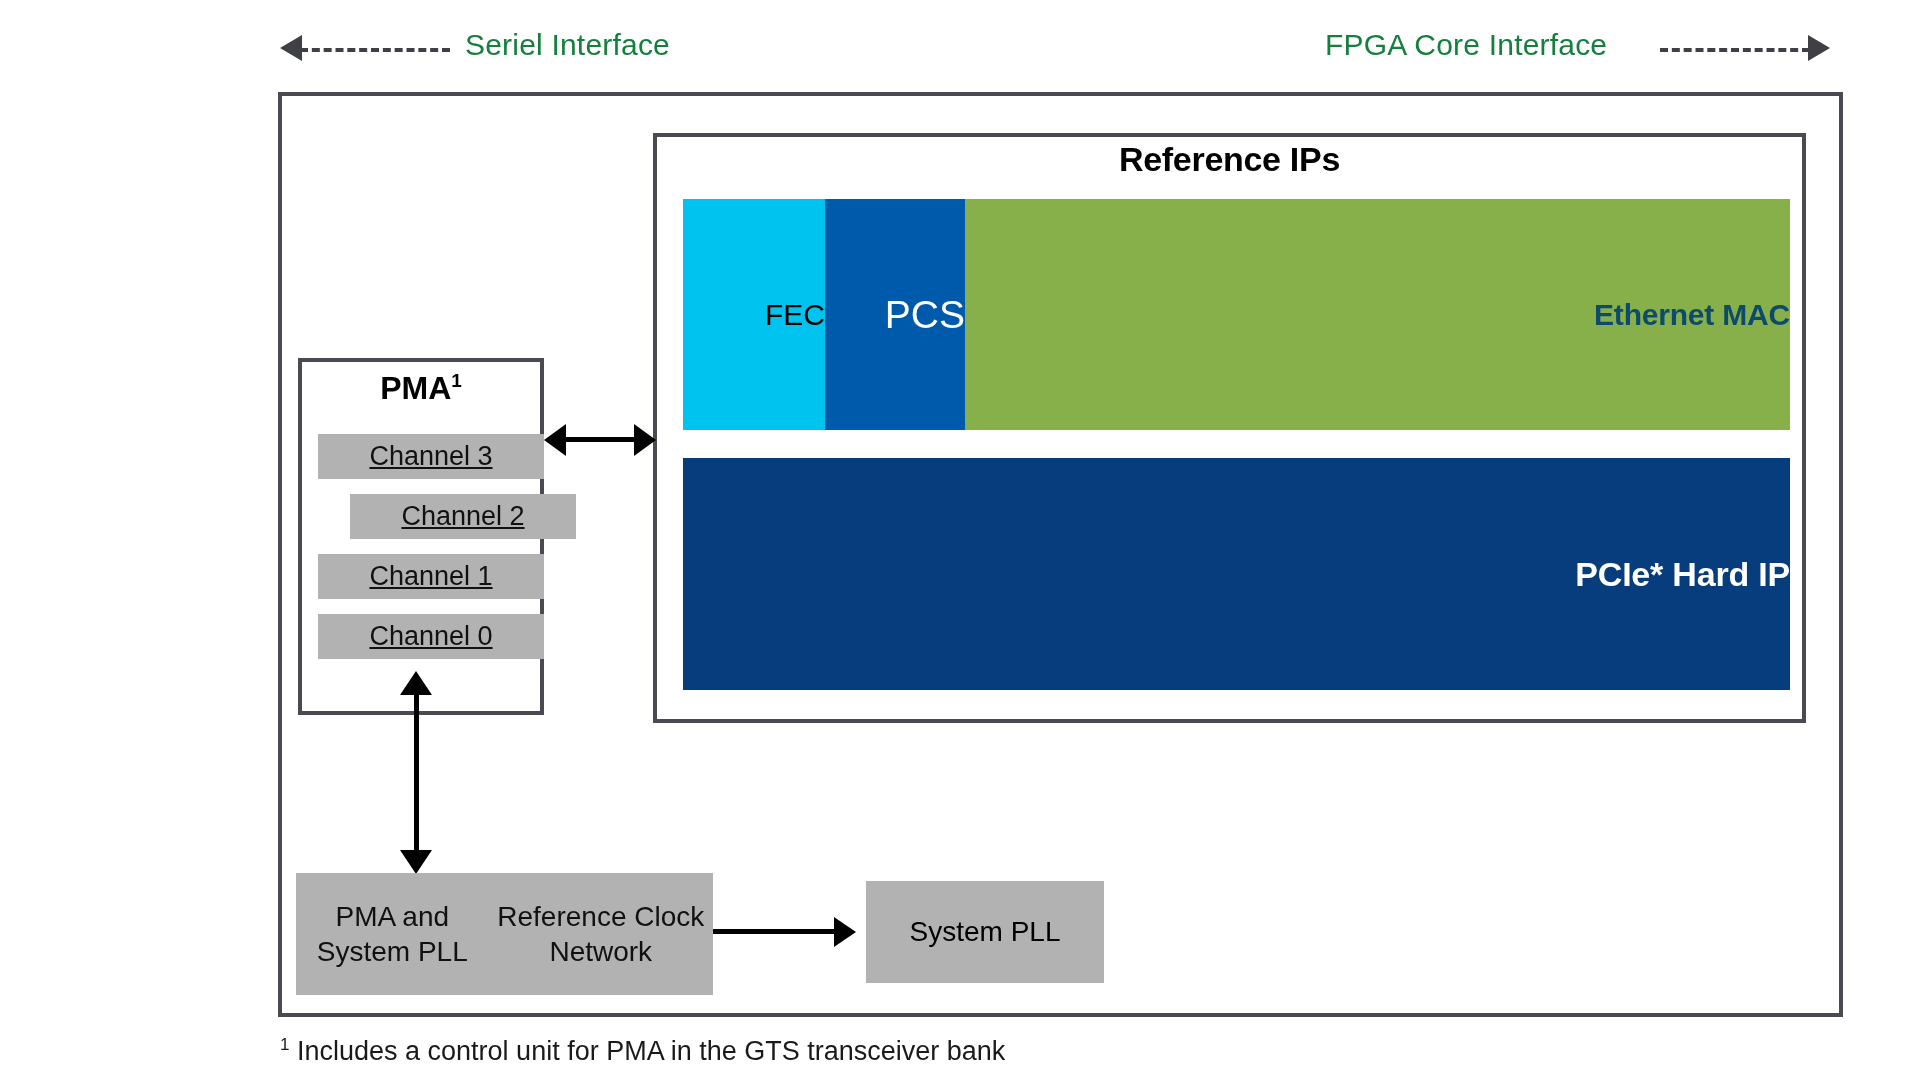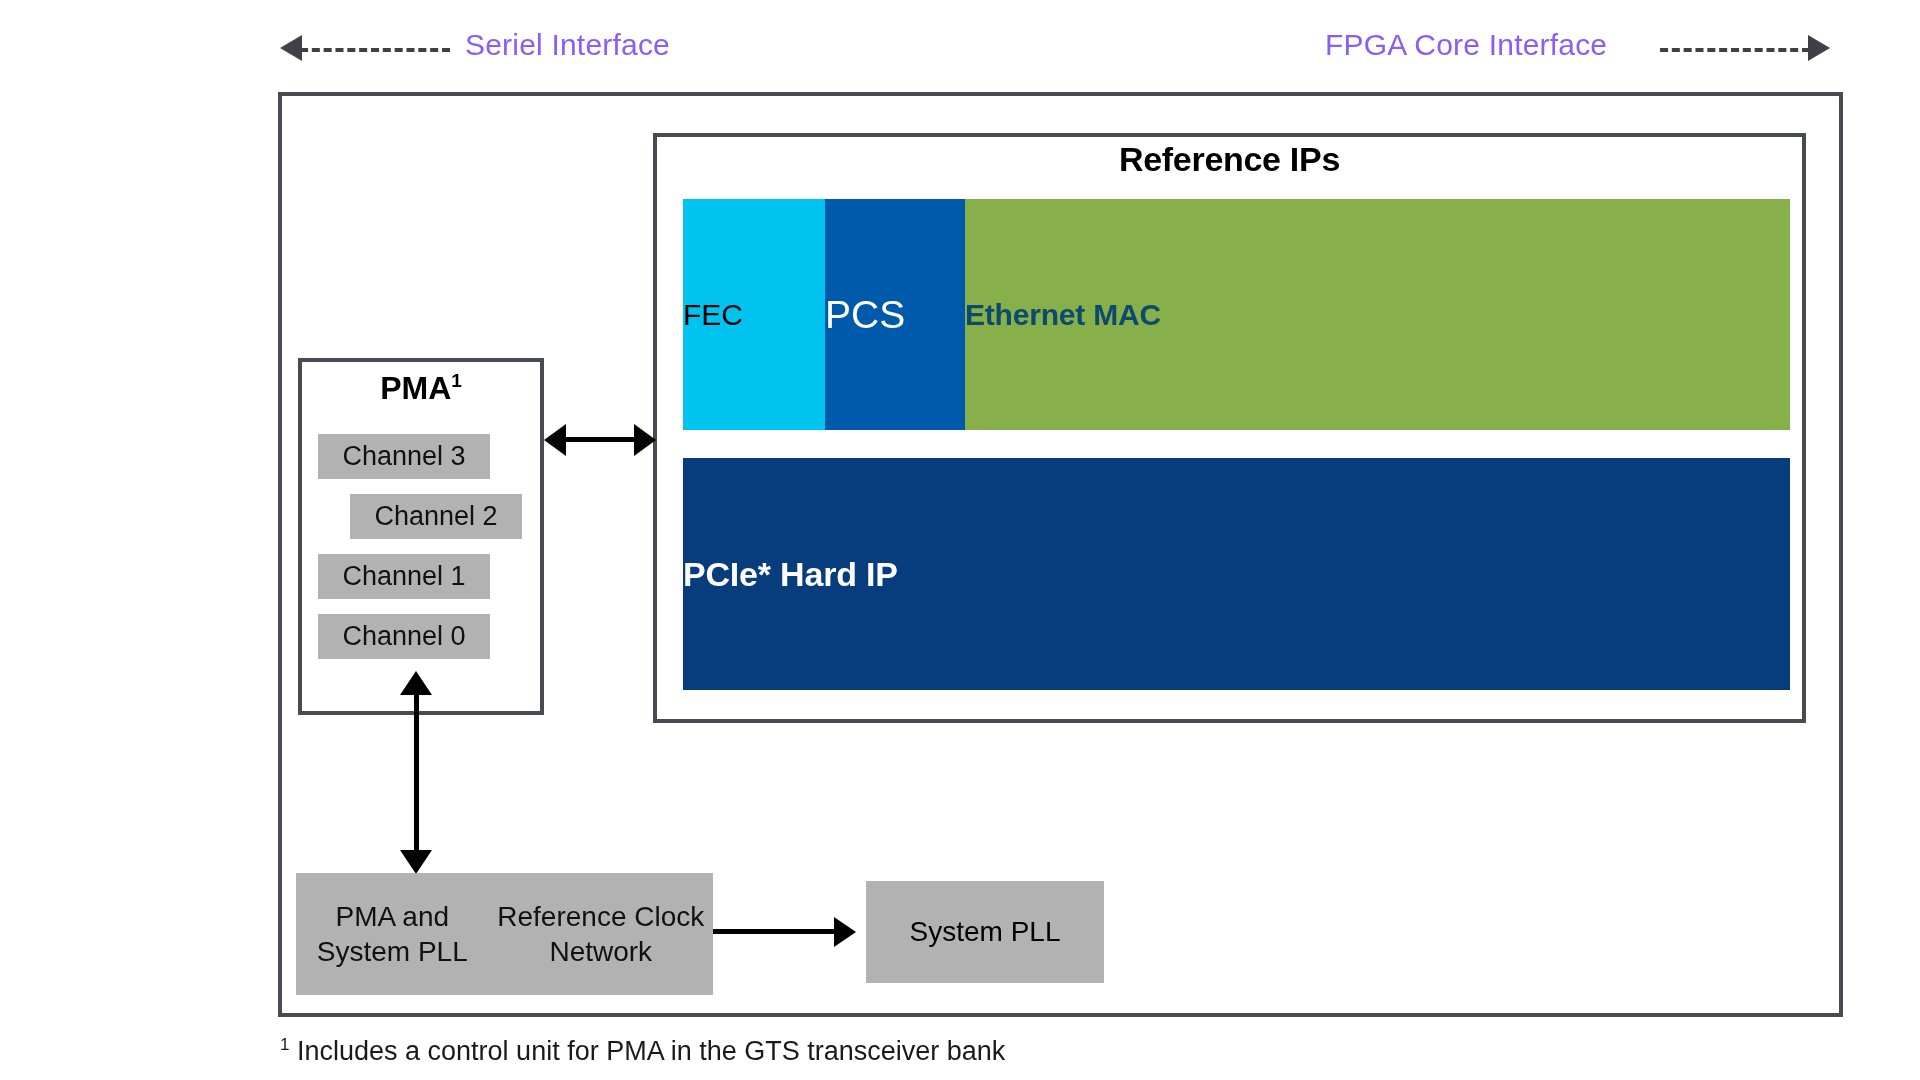--- a/index.html
+++ b/index.html
@@ -21,21 +21,21 @@
     left: 0; top: 0;
     width: 1920px;
     height: 1080px;
   }
 
   
   .iface-label {
     position: absolute;
     font-size: 30px;
     font-weight: 400;
-    color: #8b5cf6;
+    color: #15803d;
     letter-spacing: 0.2px;
     white-space: nowrap;
   }
   #iface-left-label  { left: 465px; top: 28px; }
   #iface-right-label { left: 1325px; top: 28px; }
 
   .dash-line {
     position: absolute;
     height: 0;
     border-top: 4px dashed #3f3f46;
@@ -94,21 +94,21 @@
     font-size: 34px;
     font-weight: bold;
     color: #000000;
     letter-spacing: -0.3px;
   }
 
   .ip-block {
     position: absolute;
     display: flex;
     align-items: center;
-    justify-content: flex-start;
+    justify-content: flex-end;
     box-sizing: border-box;
   }
   #fec-block {
     left: 683px; top: 199px;
     width: 142px; height: 231px;
     background: #00c3f0;
     color: #000000;
     font-size: 30px;
     font-weight: 400;
   }
@@ -161,29 +161,30 @@
     color: #000000;
   }
   #pma-title sup {
     font-size: 19px;
     vertical-align: super;
     font-weight: bold;
   }
   .channel-box {
     position: absolute;
     left: 318px;
-    width: 172px;
+    width: 226px;
     height: 45px;
     background: #b2b2b2;
     display: flex;
     align-items: center;
     justify-content: center;
     font-size: 27px;
     color: #111111;
     box-sizing: border-box;
+    text-decoration: underline;
   }
   #channel-box-0 { top: 434px; }
   #channel-box-1 { top: 494px; margin-left: 32px; }
   #channel-box-2 { top: 554px; }
   #channel-box-3 { top: 614px; }
 
   
   #pma-to-ips-arrow-line {
     position: absolute;
     left: 562px;

